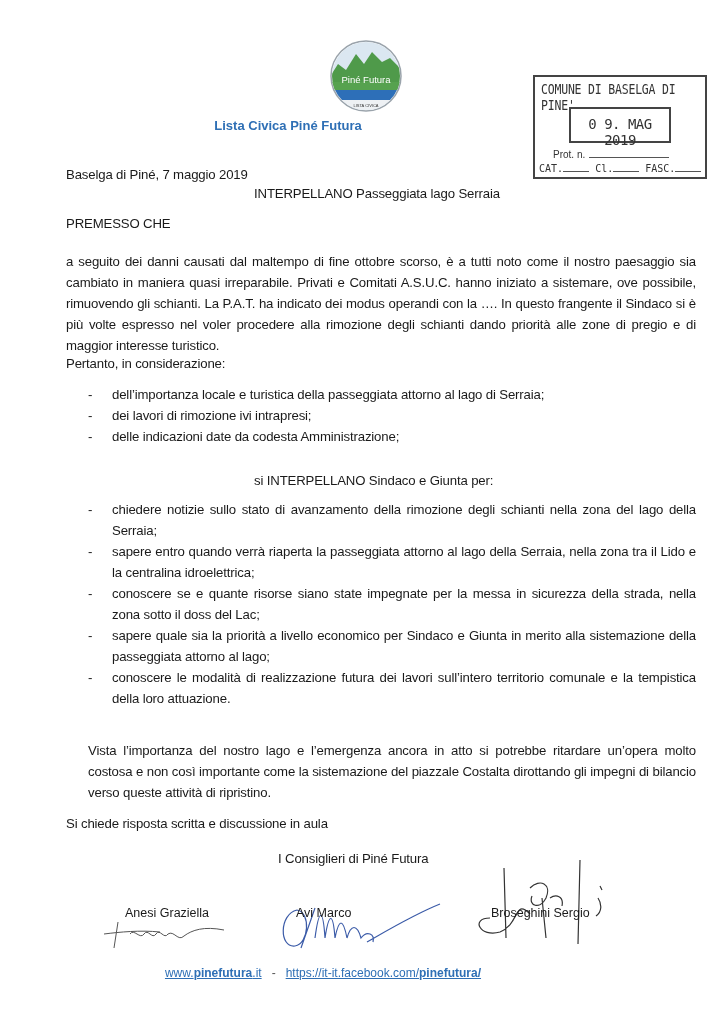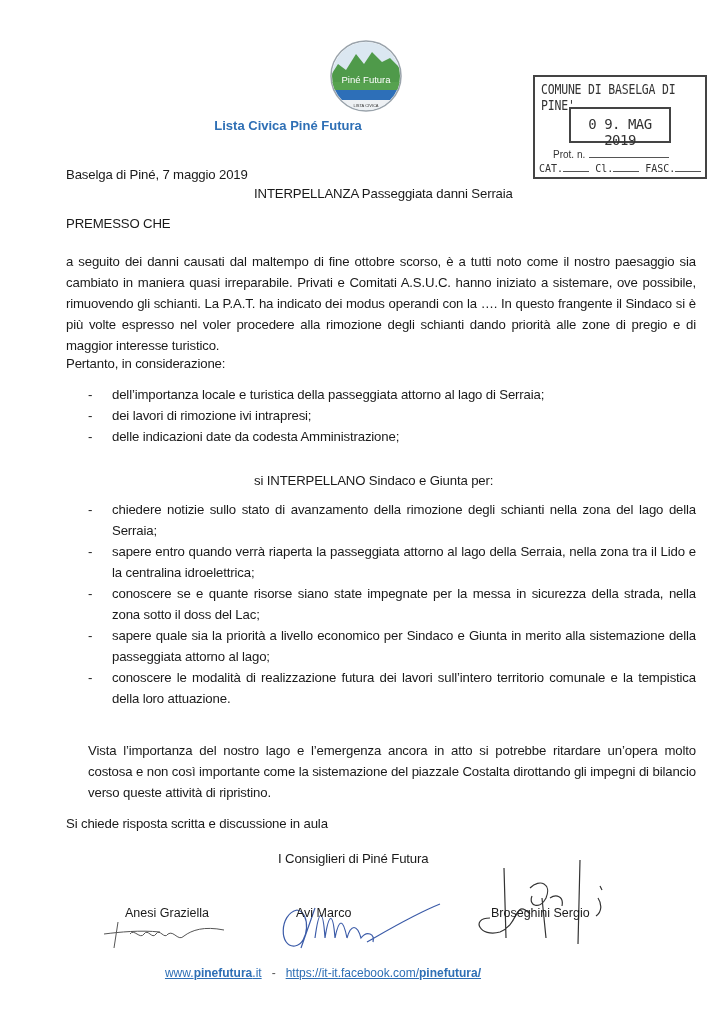--- a/index.html
+++ b/index.html
@@ -77,21 +77,21 @@
     </div>
   <div class="prot"><span>Prot. n.</span><i></i></div>
   <div class="cat">
     <span>CAT.</span><i></i>
     <span>Cl.</span><i></i>
     <span>FASC.</span><i></i>
   </div>
 </div>
 
 <div id="place-date" class="abs txt">Baselga di Piné, 7 maggio 2019</div>
-<div id="subject" class="abs txt">INTERPELLANZA Passeggiata danni Serraia</div>
+<div id="subject" class="abs txt">INTERPELLANO Passeggiata lago Serraia</div>
 <div id="premesso" class="abs txt">PREMESSO CHE</div>
 <div id="para1" class="abs txt">a seguito dei danni causati dal maltempo di fine ottobre scorso, è a tutti noto come il nostro paesaggio sia cambiato in maniera quasi irreparabile. Privati e Comitati A.S.U.C. hanno iniziato a sistemare, ove possibile, rimuovendo gli schianti. La P.A.T. ha indicato dei modus operandi con la …. In questo frangente il Sindaco si è più volte espresso nel voler procedere alla rimozione degli schianti dando priorità alle zone di pregio e di maggior interesse turistico.</div>
 <div id="pertanto" class="abs txt">Pertanto, in considerazione:</div>
 
 <ul id="list1" class="abs txt ul">
   <li>dell’importanza locale e turistica della passeggiata attorno al lago di Serraia;</li>
   <li>dei lavori di rimozione ivi intrapresi;</li>
   <li>delle indicazioni date da codesta Amministrazione;</li>
 </ul>
 

